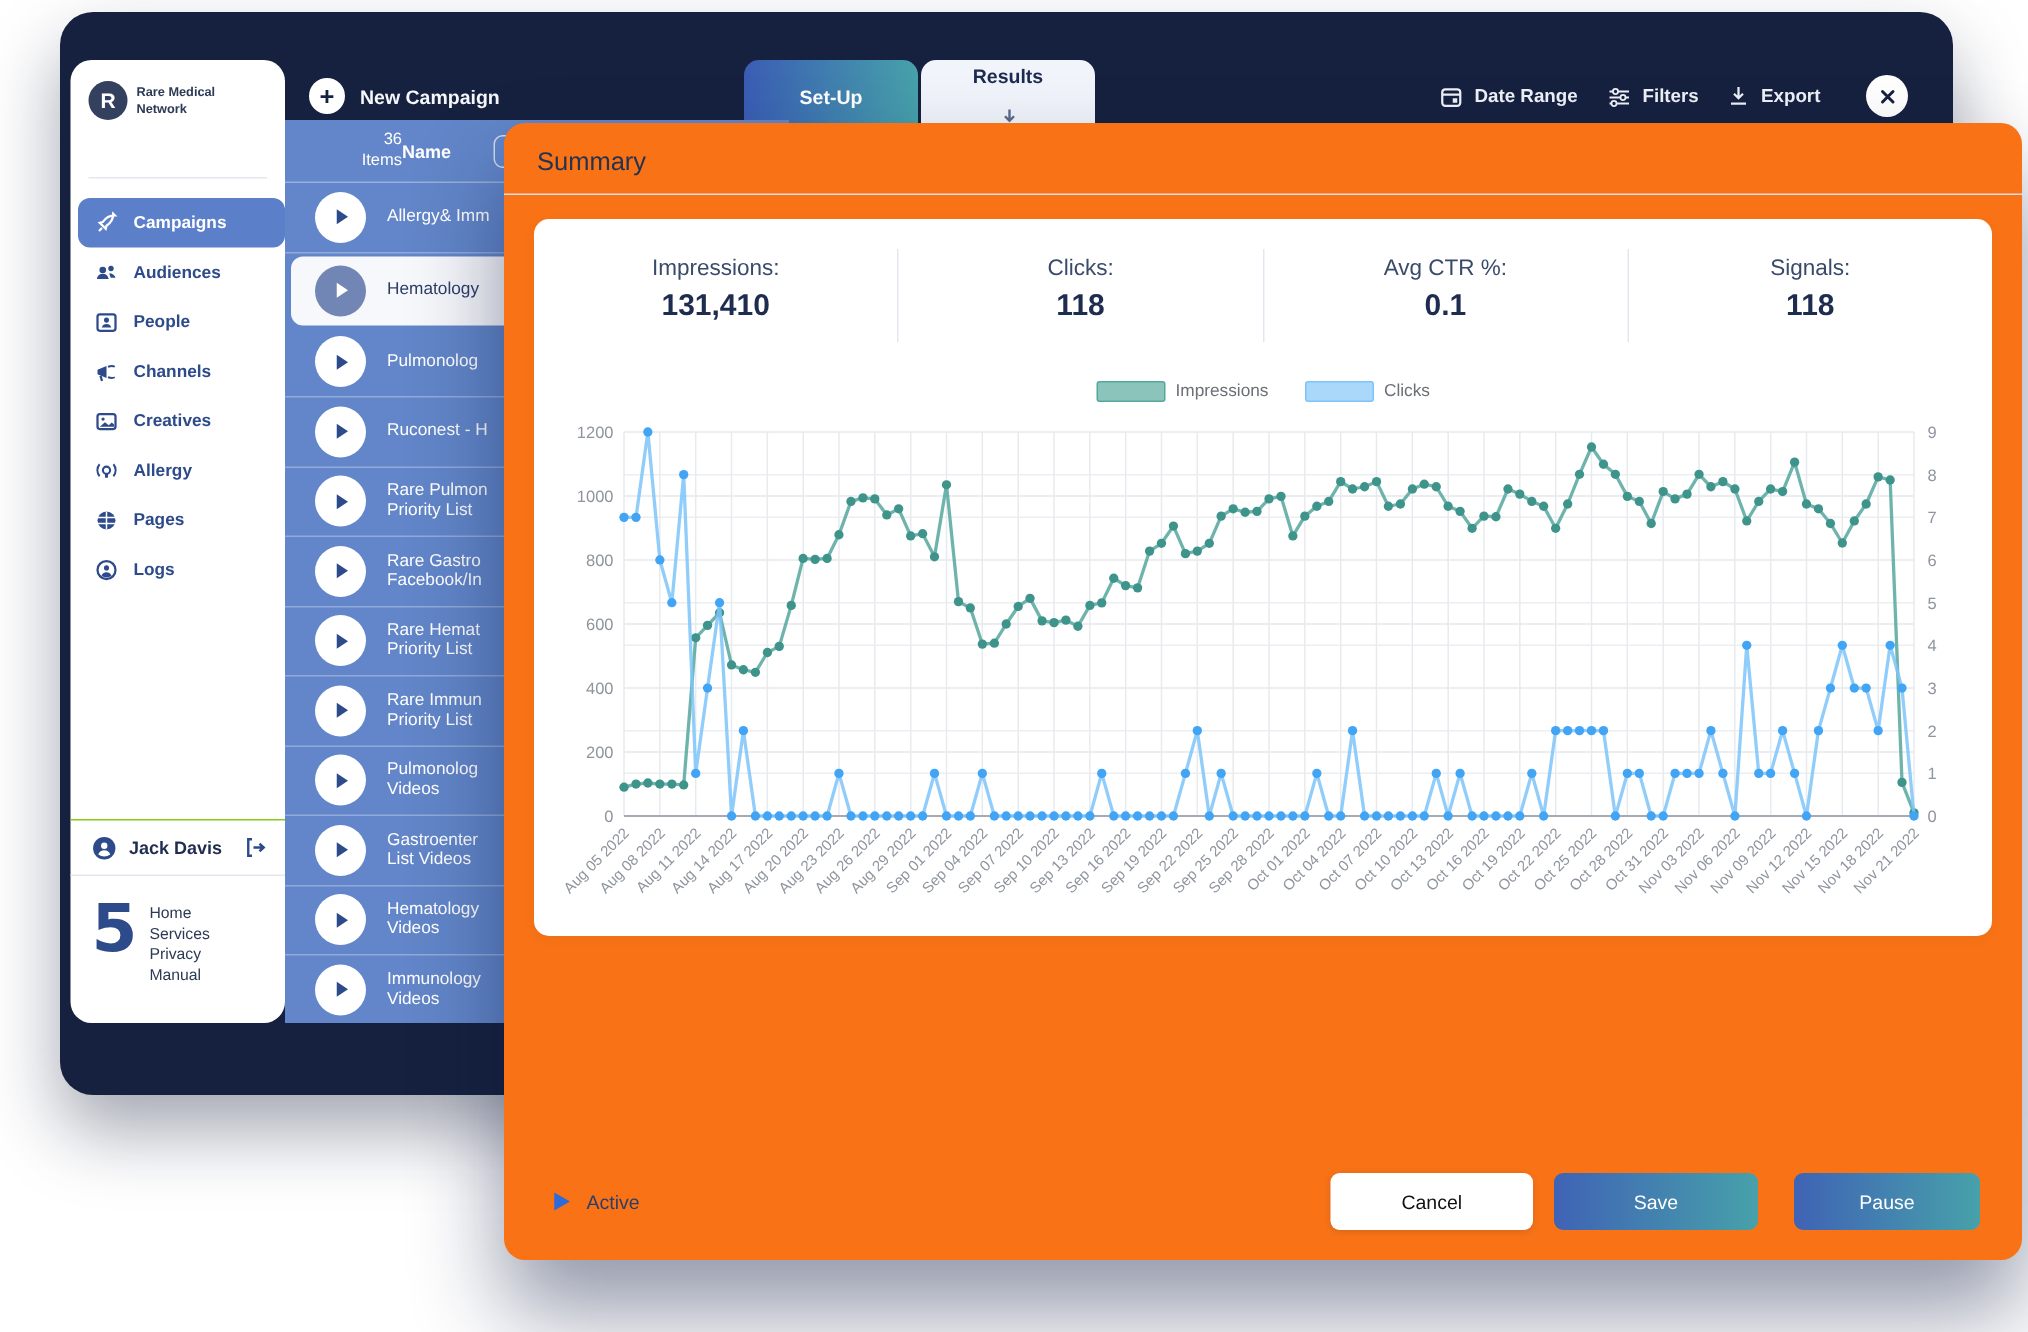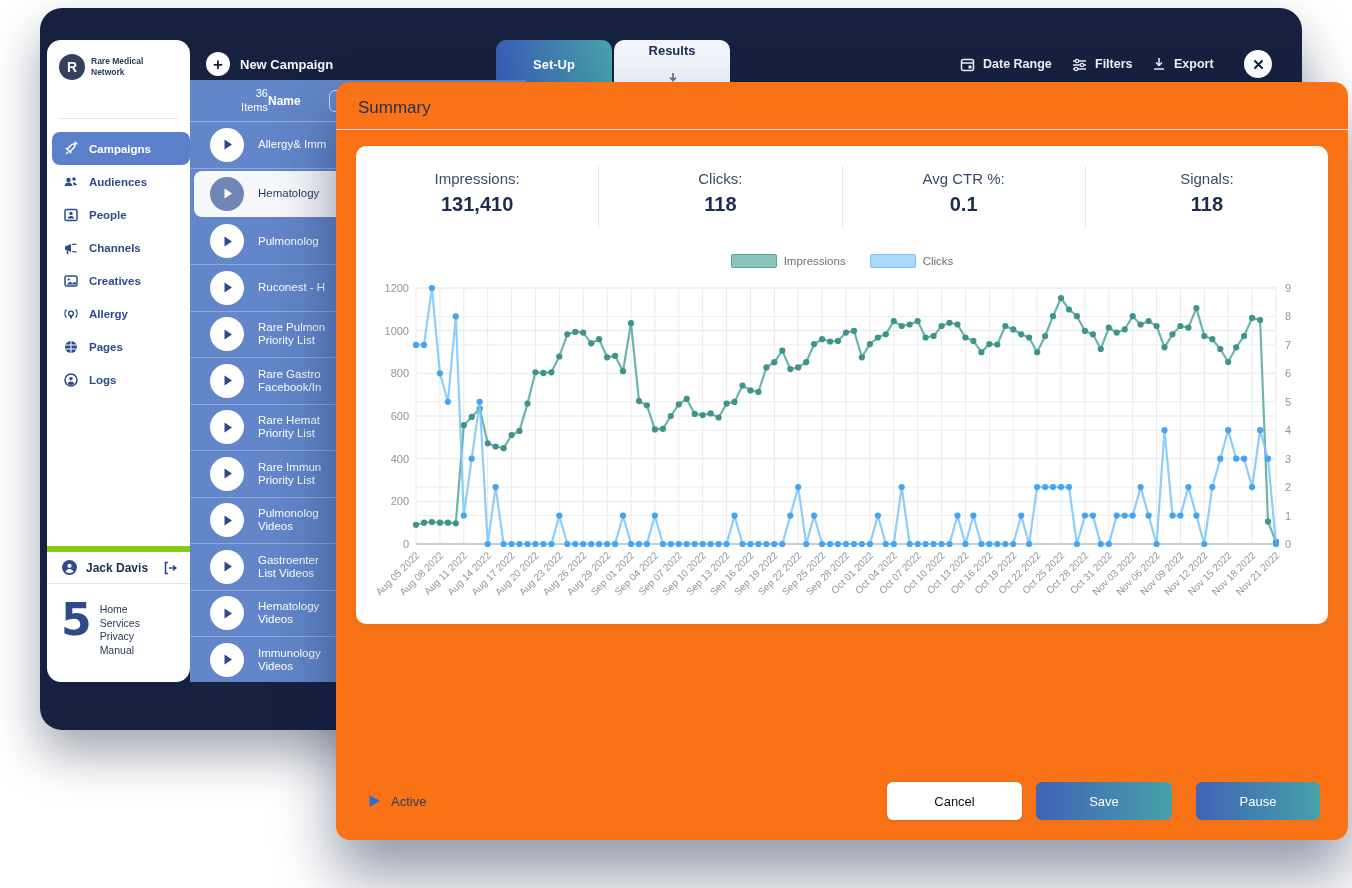--- a/index.html
+++ b/index.html
@@ -33,21 +33,21 @@
   .brand-circle { width:26px; height:26px; border-radius:50%; background:#33415f; color:#fff;
                   display:flex; align-items:center; justify-content:center; font-size:14px; font-weight:bold;}
   .brand-name { font-size:8.5px; font-weight:bold; color:#2c3a55; width:84px; line-height:1.25; }
   .side-divider { position:absolute; left:12px; right:12px; height:1px; background:#e3e7ee; }
   .nav { position:absolute; left:0; top:92px; width:100%; }
   .nav-item { display:flex; align-items:center; gap:10px; height:33px; padding-left:16px;
               color:#2d4a8a; font-size:11.5px; font-weight:bold; cursor:pointer; }
   .nav-item svg { flex:0 0 auto; }
   .nav-item.active { background:#5b80c9; color:#ffffff; border-radius:8px; margin:0 0 0 5px;
                      width:138px; padding-left:11px; }
-  .user-row { position:absolute; left:0; top:506px; width:100%; height:38px; border-top:6px solid #84cc16;
+  .user-row { position:absolute; left:0; top:506px; width:100%; height:38px; border-top:1px solid #84cc16;
               border-bottom:1px solid #e3e7ee; display:flex; align-items:center; gap:8px; padding-left:14px;
               color:#1f2d4e; font-size:12px; font-weight:bold;}
   .logout { margin-left:6px; cursor:pointer; display:flex;}
   .side-footer { position:absolute; left:14px; top:560px; display:flex; gap:10px; align-items:flex-start;}
   .five-logo { font-size:44px; font-weight:bold; color:#2d4a8a; line-height:.9;
                font-family:"DejaVu Sans", sans-serif; letter-spacing:-2px;}
   .footer-links { display:flex; flex-direction:column; gap:1px; padding-top:3px;}
   .footer-links span { font-size:10.5px; color:#2c3a55; line-height:12.5px; cursor:pointer;}
 
   

